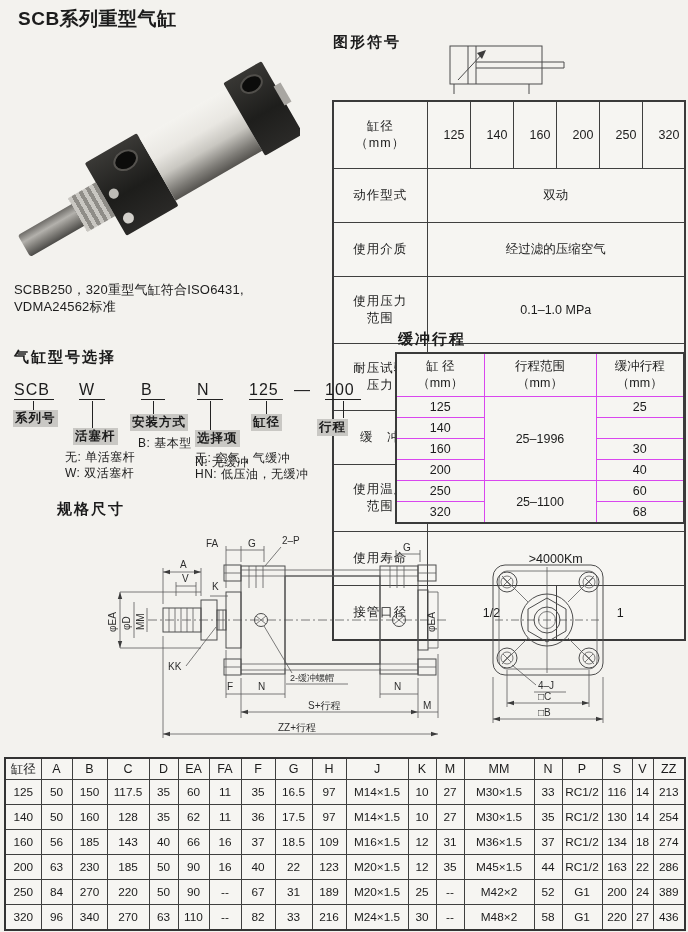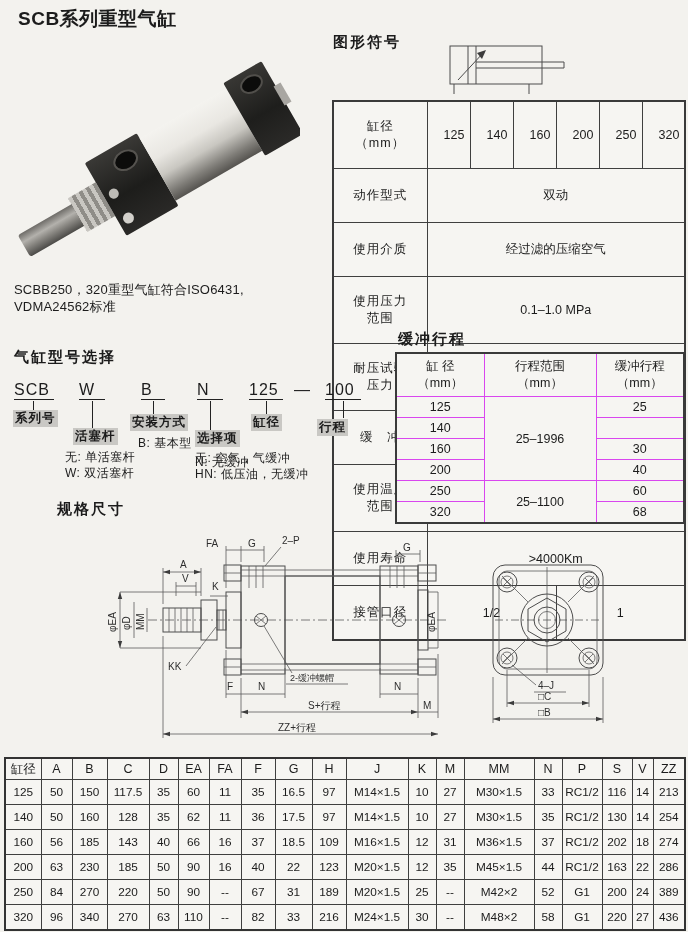--- a/index.html
+++ b/index.html
@@ -473,21 +473,21 @@
         <td>16</td>
         <td>37</td>
         <td>18.5</td>
         <td>109</td>
         <td>M16×1.5</td>
         <td>12</td>
         <td>31</td>
         <td>M36×1.5</td>
         <td>37</td>
         <td>RC1/2</td>
-        <td>202</td>
+        <td>134</td>
         <td>18</td>
         <td>274</td>
       </tr>
       <tr>
         <td>200</td>
         <td>63</td>
         <td>230</td>
         <td>185</td>
         <td>50</td>
         <td>90</td>

